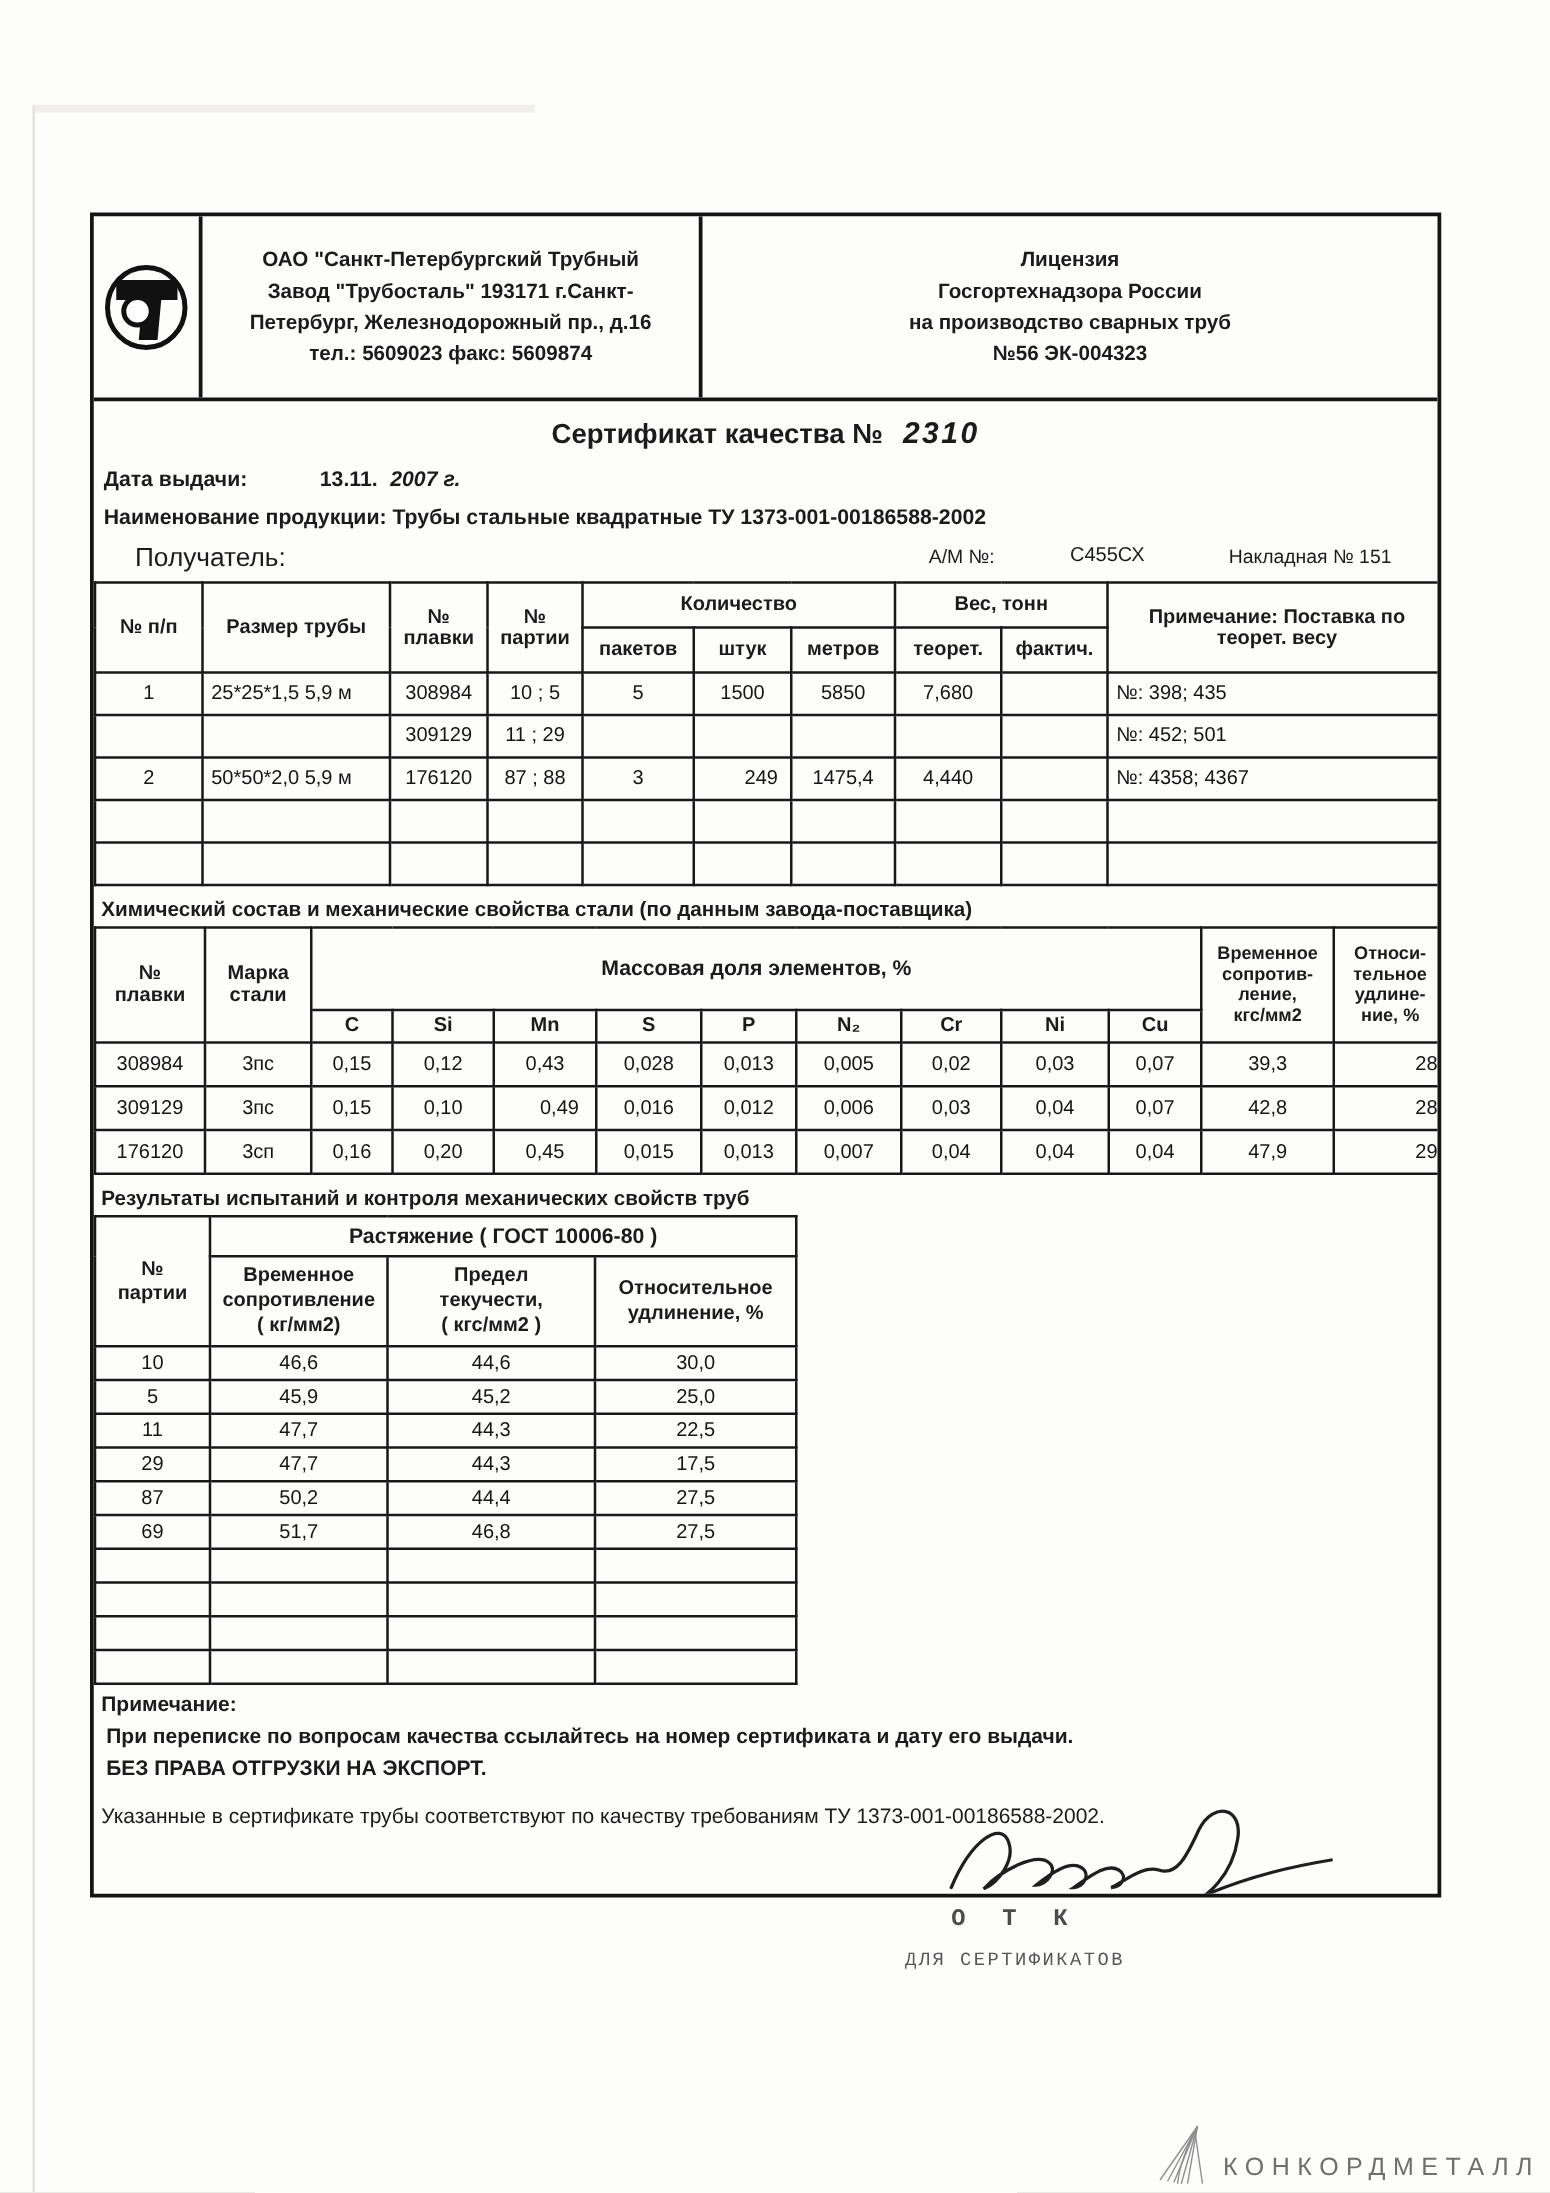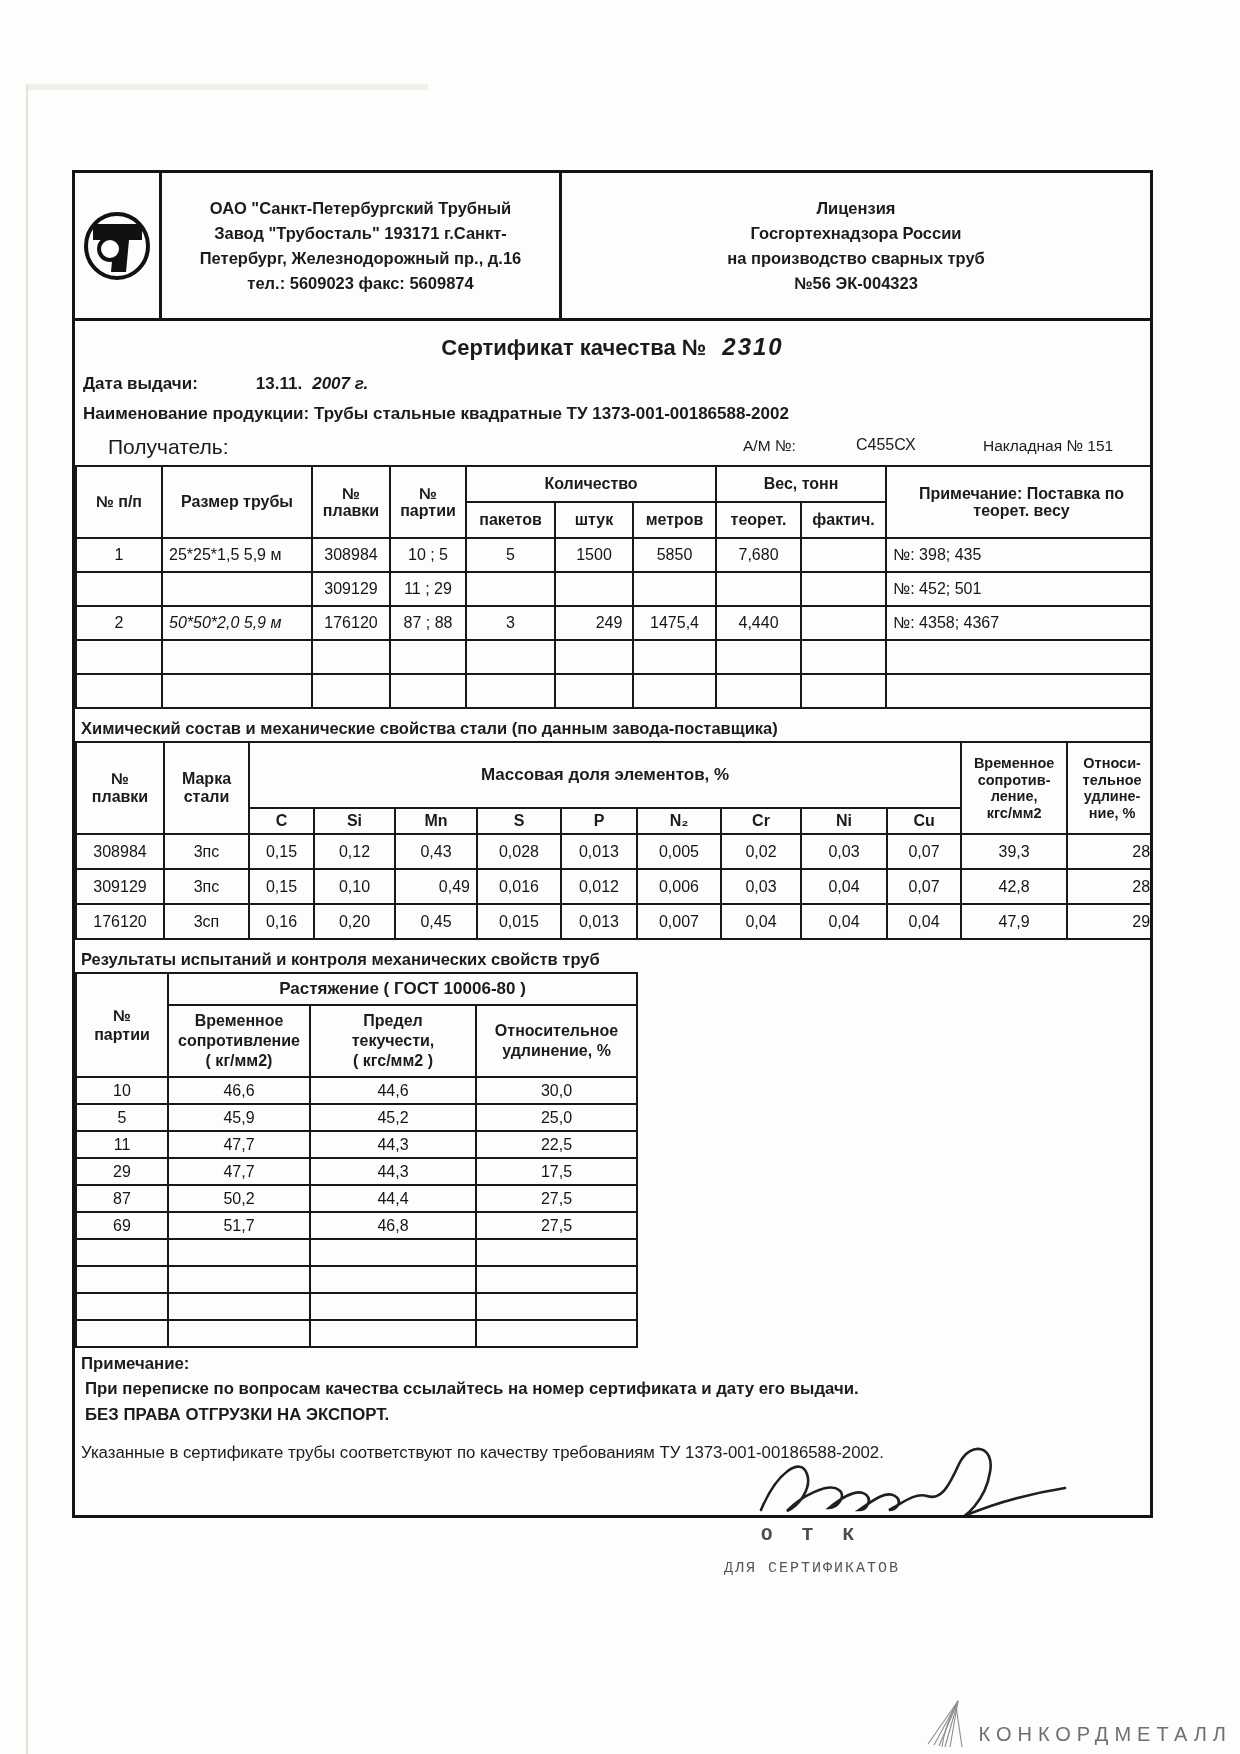--- a/index.html
+++ b/index.html
@@ -181,21 +181,21 @@
             <td style="text-align: center;">11 ; 29</td>
             <td style="text-align: center;"></td>
             <td style="text-align: center;"></td>
             <td style="text-align: center;"></td>
             <td style="text-align: center;"></td>
             <td style="text-align: center;"></td>
             <td style="text-align: left;">№: 452; 501</td>
           </tr>
           <tr>
             <td style="text-align: center;">2</td>
-            <td style="text-align: left; font-style: italic;">50*50*2,0    5,9 м</td>
+            <td style="text-align: left;">50*50*2,0    5,9 м</td>
             <td style="text-align: center;">176120</td>
             <td style="text-align: center;">87 ; 88</td>
             <td style="text-align: center;">3</td>
             <td style="text-align: center; padding-left: 36px;">249</td>
             <td style="text-align: center;">1475,4</td>
             <td style="text-align: center;">4,440</td>
             <td style="text-align: center;"></td>
             <td style="text-align: left;">№: 4358; 4367</td>
           </tr>
           <tr>
@@ -293,21 +293,21 @@
             <td style="text-align: center;">0,03</td>
             <td style="text-align: center;">0,07</td>
             <td style="text-align: center;">39,3</td>
             <td style="text-align: right;">28</td>
           </tr>
           <tr>
             <td style="text-align: center;">309129</td>
             <td style="text-align: center;">3пс</td>
             <td style="text-align: center;">0,15</td>
             <td style="text-align: center;">0,10</td>
-            <td style="text-align: right; padding-left: 36px;">0,49</td>
+            <td style="text-align: left; padding-left: 36px;">0,49</td>
             <td style="text-align: center;">0,016</td>
             <td style="text-align: center;">0,012</td>
             <td style="text-align: center;">0,006</td>
             <td style="text-align: center;">0,03</td>
             <td style="text-align: center;">0,04</td>
             <td style="text-align: center;">0,07</td>
             <td style="text-align: center;">42,8</td>
             <td style="text-align: right;">28</td>
           </tr>
           <tr>

